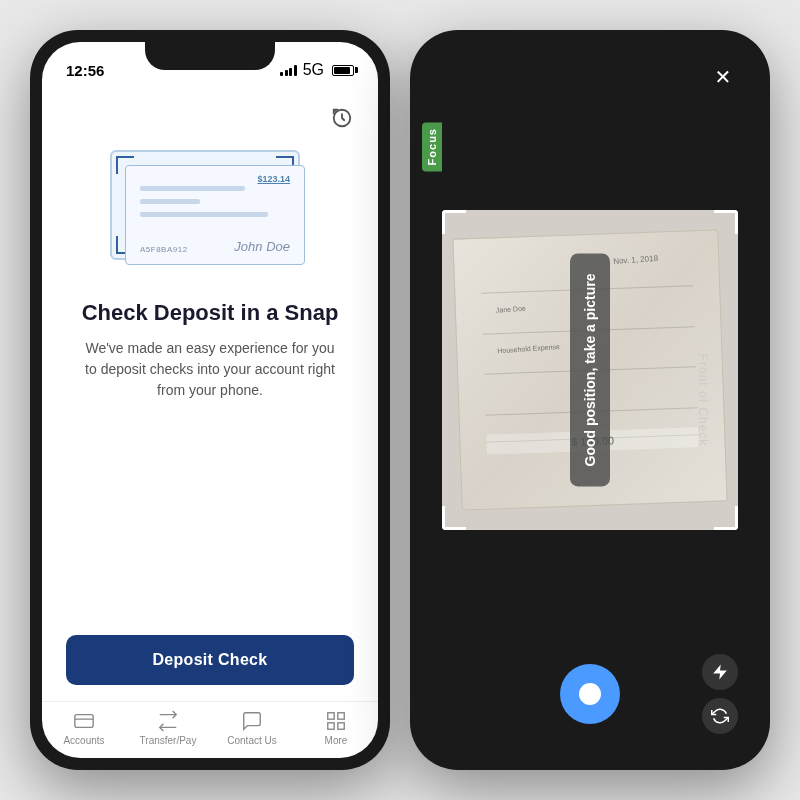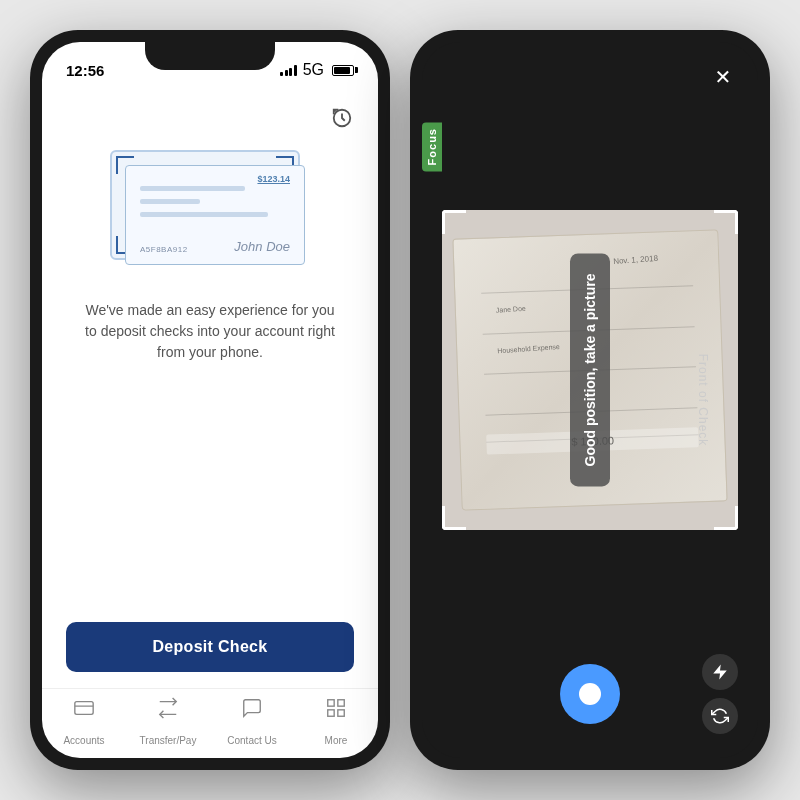--- a/index.html
+++ b/index.html
@@ -260,21 +260,21 @@
       justify-content: space-around;
       align-items: center;
       padding: 8px 0 12px;
       border-top: 1px solid #eee;
       margin-top: 16px;
     }
     .tab-item {
       display: flex;
       flex-direction: column;
       align-items: center;
-      gap: 16px;
+      gap: 3px;
       cursor: pointer;
       flex: 1;
     }
     .tab-item.active {
       border: 2.5px solid #4a9a4a;
       border-radius: 12px;
       padding: 6px 10px;
     }
     .tab-icon {
       width: 22px;
@@ -551,20 +551,21 @@
           <div class="check-lines">
             <div class="check-line" style="width:70%"></div>
             <div class="check-line short"></div>
             <div class="check-line" style="width:85%"></div>
           </div>
           <span class="check-number">A5F8BA912</span>
           <span class="check-sig">John Doe</span>
         </div>
       </div>
 
+      <h2 class="hero-title">Check Deposit in a Snap</h2>
       <p class="hero-desc">We've made an easy experience for you to deposit checks into your account right from your phone.</p>
     </div>
 
     <div class="app-bottom">
       <button class="deposit-btn">Deposit Check</button>
     </div>
 
     <div class="tab-bar">
       <div class="tab-item">
         <div class="tab-icon">

